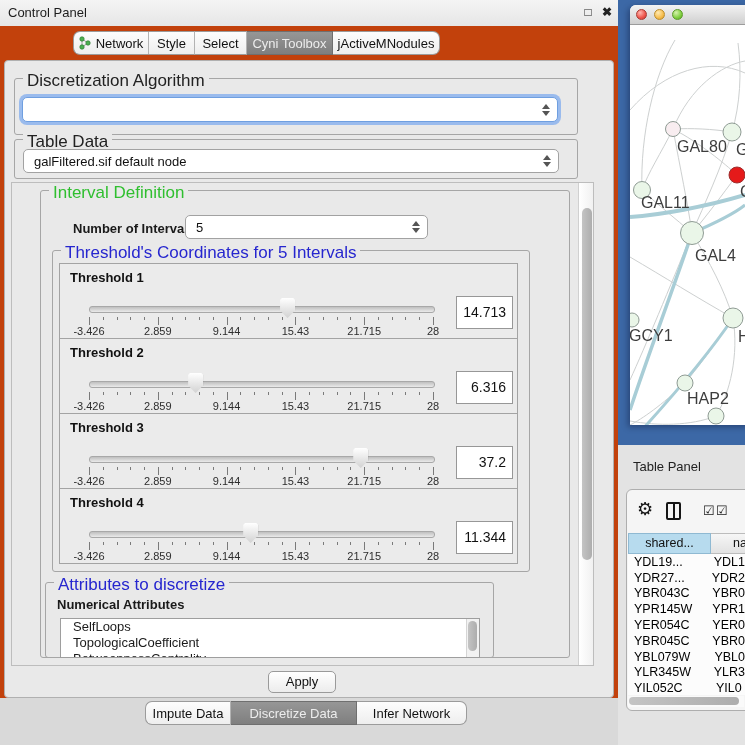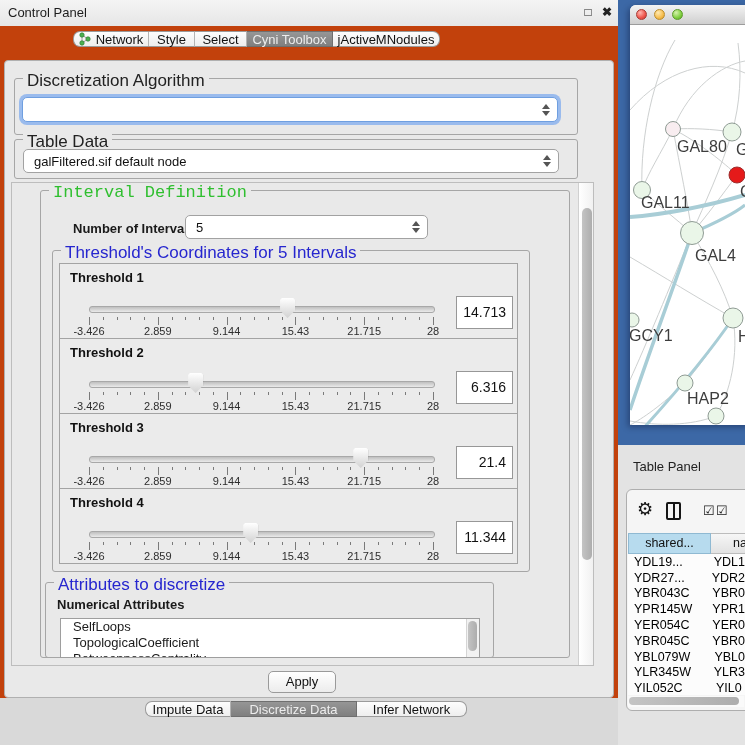--- a/index.html
+++ b/index.html
@@ -9,34 +9,34 @@
   .abs{position:absolute;}
 
   
   #titlebar{left:0;top:0;width:618px;height:26px;background:linear-gradient(#f4f4f4,#e6e6e6);}
   #titlebar .t{left:8px;top:5px;font-size:13px;color:#1c1c1c;}
   .winbtn{top:4px;width:16px;height:16px;font-size:12px;text-align:center;line-height:16px;color:#222;cursor:default;}
   #floatbtn{left:580px;}
   #closebtn{left:599px;font-weight:bold;}
 
   
-  .seg{position:absolute;display:flex;height:16px;}
+  .seg{position:absolute;display:flex;height:24px;}
   .seg .tab{position:relative;display:flex;align-items:center;justify-content:center;
     font-size:13px;color:#111;background:linear-gradient(#fdfdfd,#eeeeee);
     border-top:1px solid #9b9b9b;border-bottom:1px solid #9b9b9b;border-right:1px solid #b3b3b3;box-sizing:border-box;}
   .seg .tab:first-child{border-left:1px solid #9b9b9b;border-radius:7px 0 0 7px;}
   .seg .tab:last-child{border-radius:0 7px 7px 0;border-right:1px solid #9b9b9b;}
   .seg .tab.sel{background:linear-gradient(#969696,#7f7f7f);color:#ededed;border-color:#6f6f6f;}
   .tabicon{margin-right:5px;display:inline-flex;}
 
   #outer{left:4px;top:60px;width:610px;height:638px;border:1px solid #b0b0b0;border-radius:4px;background:#e9e9e9;box-sizing:border-box;}
 
   .groupbox{position:absolute;border:1px solid #a6a6a6;border-radius:3px;box-sizing:border-box;}
   .gtitle{position:absolute;top:-8px;left:8px;background:#e9e9e9;padding:0 4px;font-size:17px;white-space:nowrap;}
-  .gtitle.green{color:#2fbf2f;font-family:Liberation Mono, monospace;}
+  .gtitle.green{color:#2fbf2f;}
   .gtitle.blue{color:#2626cf;}
   .gtitle.dark{color:#222;}
 
   .combo{position:absolute;background:#fff;border:1px solid #a2a2a2;border-radius:5px;
     font-size:13px;color:#111;box-sizing:border-box;display:flex;align-items:center;padding-left:10px;}
   .combo .spin{position:absolute;right:7px;top:50%;transform:translateY(-50%);display:flex;flex-direction:column;gap:2px;}
   .combo .spin i{display:block;width:0;height:0;border-left:4px solid transparent;border-right:4px solid transparent;}
   .combo .spin i.up{border-bottom:5px solid #555;}
   .combo .spin i.dn{border-top:5px solid #555;}
   #disc-combo{left:22px;top:97px;width:536px;height:25px;border-color:#6f9fe0;
@@ -316,21 +316,21 @@
         </div>
         <div class="th-ticklabels">
           <span class="ticklabel" style="left: 0%;">-3.426</span>
           <span class="ticklabel" style="left: 20%;">2.859</span>
           <span class="ticklabel" style="left: 40%;">9.144</span>
           <span class="ticklabel" style="left: 60%;">15.43</span>
           <span class="ticklabel" style="left: 80%;">21.715</span>
           <span class="ticklabel" style="left: 100%;">28</span>
         </div>
         <div class="th-handle" style="left: 293.254px;"></div>
-        <div class="th-value">21.4</div>
+        <div class="th-value">37.2</div>
       </div>
       <div class="th-panel" style="top: 488px;">
         <div class="th-label">Threshold 4</div>
         <div class="th-track"></div>
         <div class="th-ticks">
           <div class="tick major" style="left: 0%;"></div>
           <div class="tick" style="left: 4%;"></div>
           <div class="tick" style="left: 8%;"></div>
           <div class="tick" style="left: 12%;"></div>
           <div class="tick" style="left: 16%;"></div>

